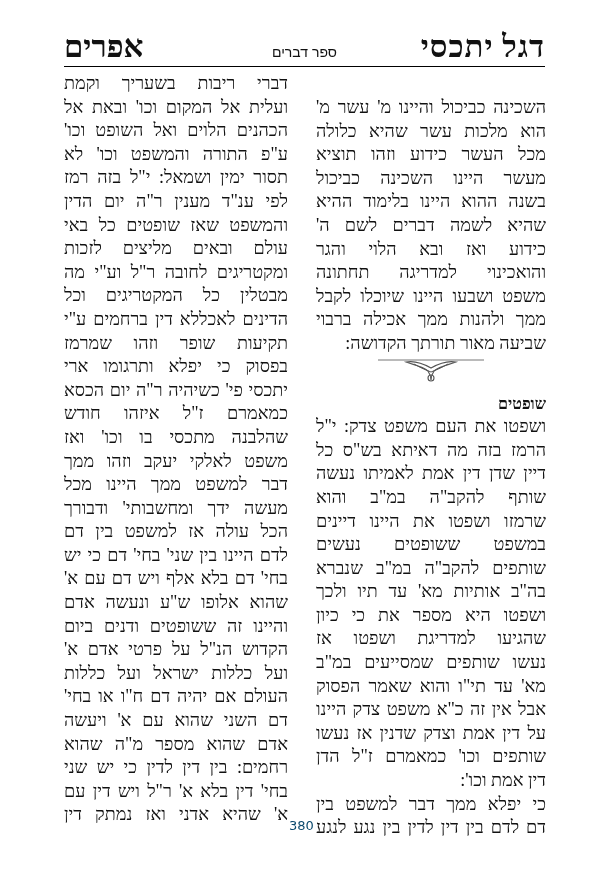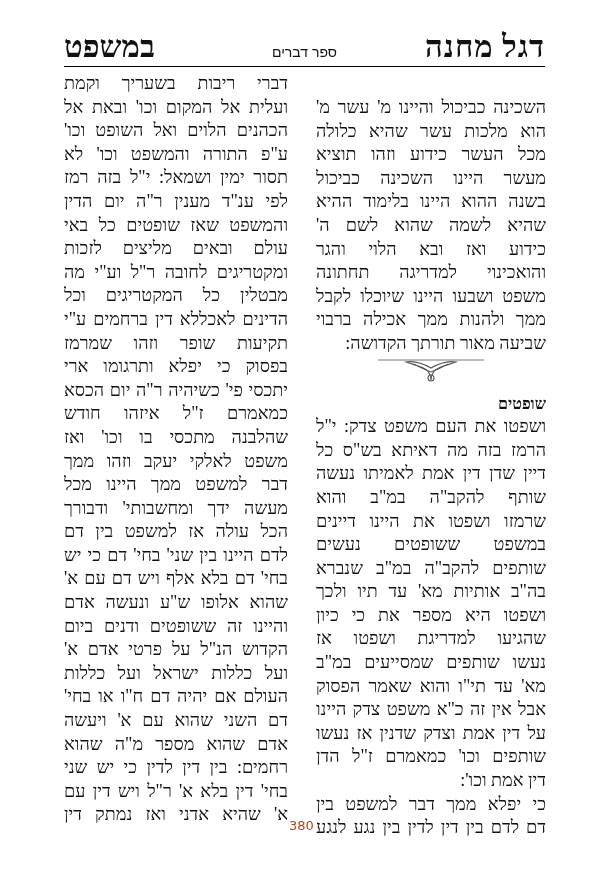--- a/index.html
+++ b/index.html
@@ -18,39 +18,39 @@
     .col-left { left: 64px; width: 224px; }
     .line { display: block; height: 23.6px; line-height: 23.6px; font-size: 18px;
             font-family: "Liberation Serif", "DejaVu Serif", serif;
             text-align: justify; text-align-last: justify; white-space: nowrap; overflow: hidden; }
     .line.last { text-align-last: right; }
     .section-title { display: block; height: 23.6px; line-height: 23.6px; font-size: 16px;
                      font-weight: bold; font-family: "Liberation Serif", "DejaVu Serif", serif; text-align: right; }
     .ornament { display: block; height: 36px; text-align: center; }
     .ornament svg { display: block; margin: 0 auto; }
     .page-number { position: absolute; left: 0; width: 603px; top: 818px; text-align: center;
-                   font-size: 13px; font-family: "DejaVu Sans", "Liberation Sans", sans-serif; color: #c2410c; }
+                   font-size: 13px; font-family: "DejaVu Sans", "Liberation Sans", sans-serif; color: #0c4a6e; }
   </style>
 </head>
 <body>
 
 <div class="header">
-  <span class="title-right">דגל מחנה</span>
+  <span class="title-right">דגל יתכסי</span>
   <span class="title-center">ספר דברים</span>
-  <span class="title-left">במשפט</span>
+  <span class="title-left">אפרים</span>
 </div>
 
 <div class="column col-right">
   <div>
     <span class="line">השכינה כביכול והיינו מ' עשר מ'</span>
     <span class="line">הוא מלכות עשר שהיא כלולה</span>
     <span class="line">מכל העשר כידוע וזהו תוציא</span>
     <span class="line">מעשר היינו השכינה כביכול</span>
     <span class="line">בשנה ההוא היינו בלימוד ההיא</span>
-    <span class="line">שהיא לשמה שהוא לשם ה'</span>
+    <span class="line">שהיא לשמה דברים לשם ה'</span>
     <span class="line">כידוע ואז ובא הלוי והגר</span>
     <span class="line">והואכינוי למדריגה תחתונה</span>
     <span class="line">משפט ושבעו היינו שיוכלו לקבל</span>
     <span class="line">ממך ולהנות ממך אכילה ברבוי</span>
     <span class="line last">שביעה מאור תורתך הקדושה:</span>
   </div>
 
   <div class="ornament">
     <svg width="110" height="30" viewBox="0 0 110 30">
       <line x1="2" y1="4" x2="108" y2="4" stroke="#777" stroke-width="1"></line>

